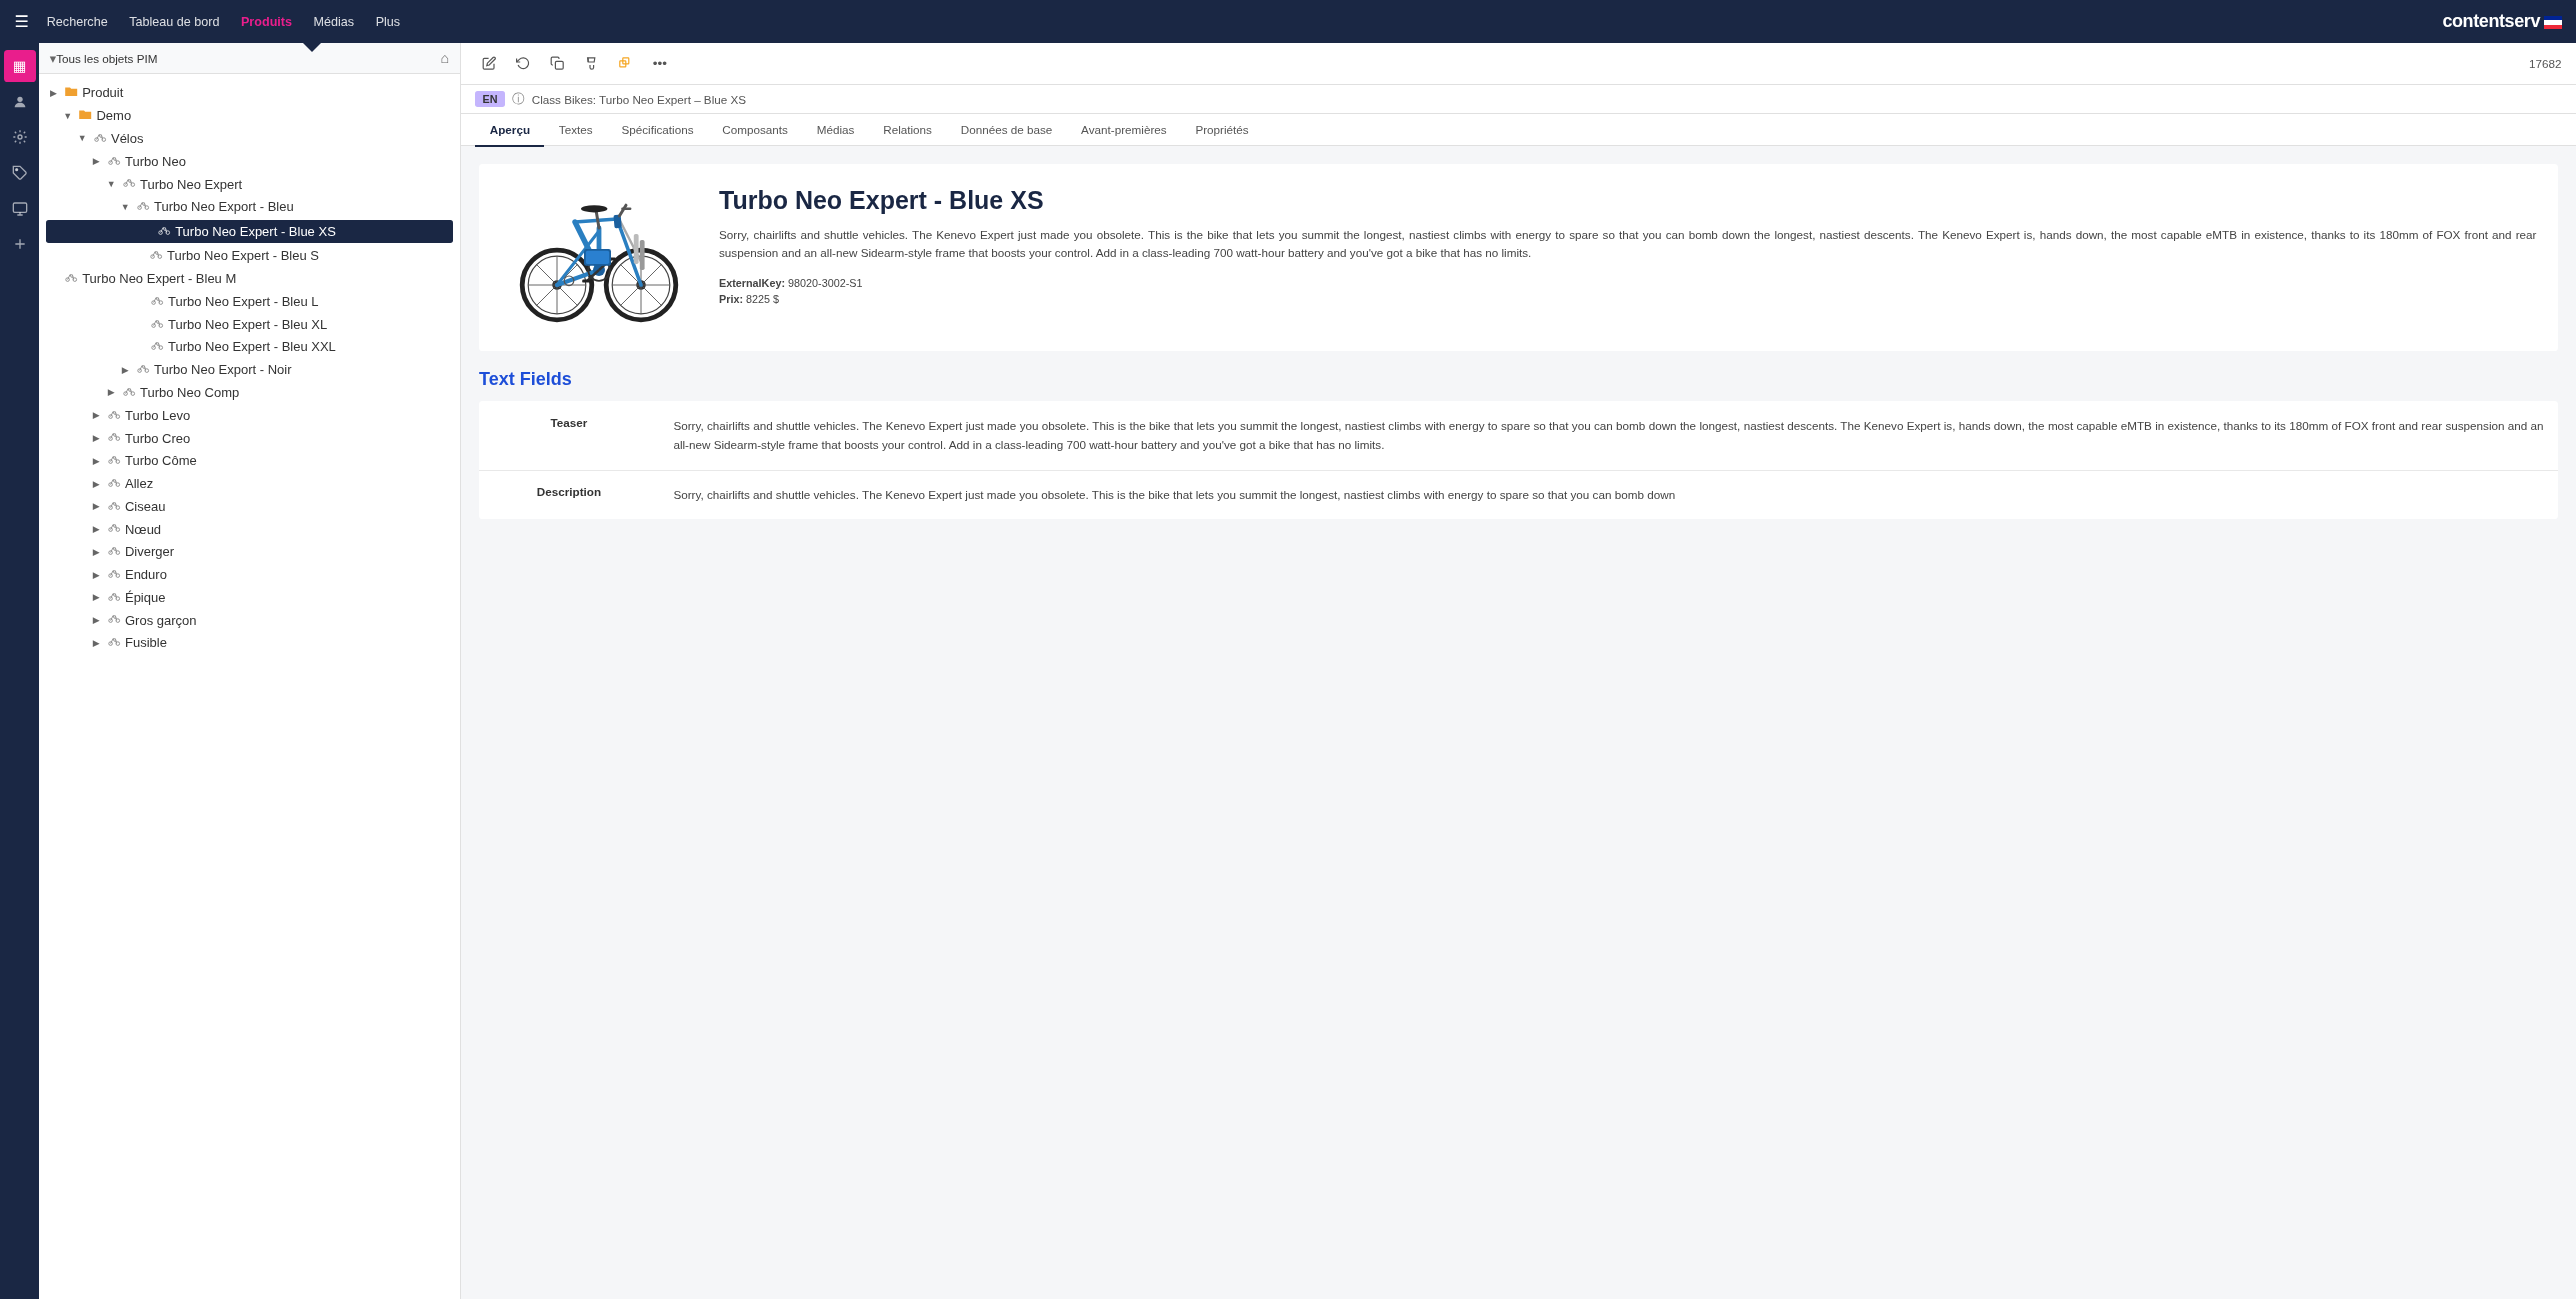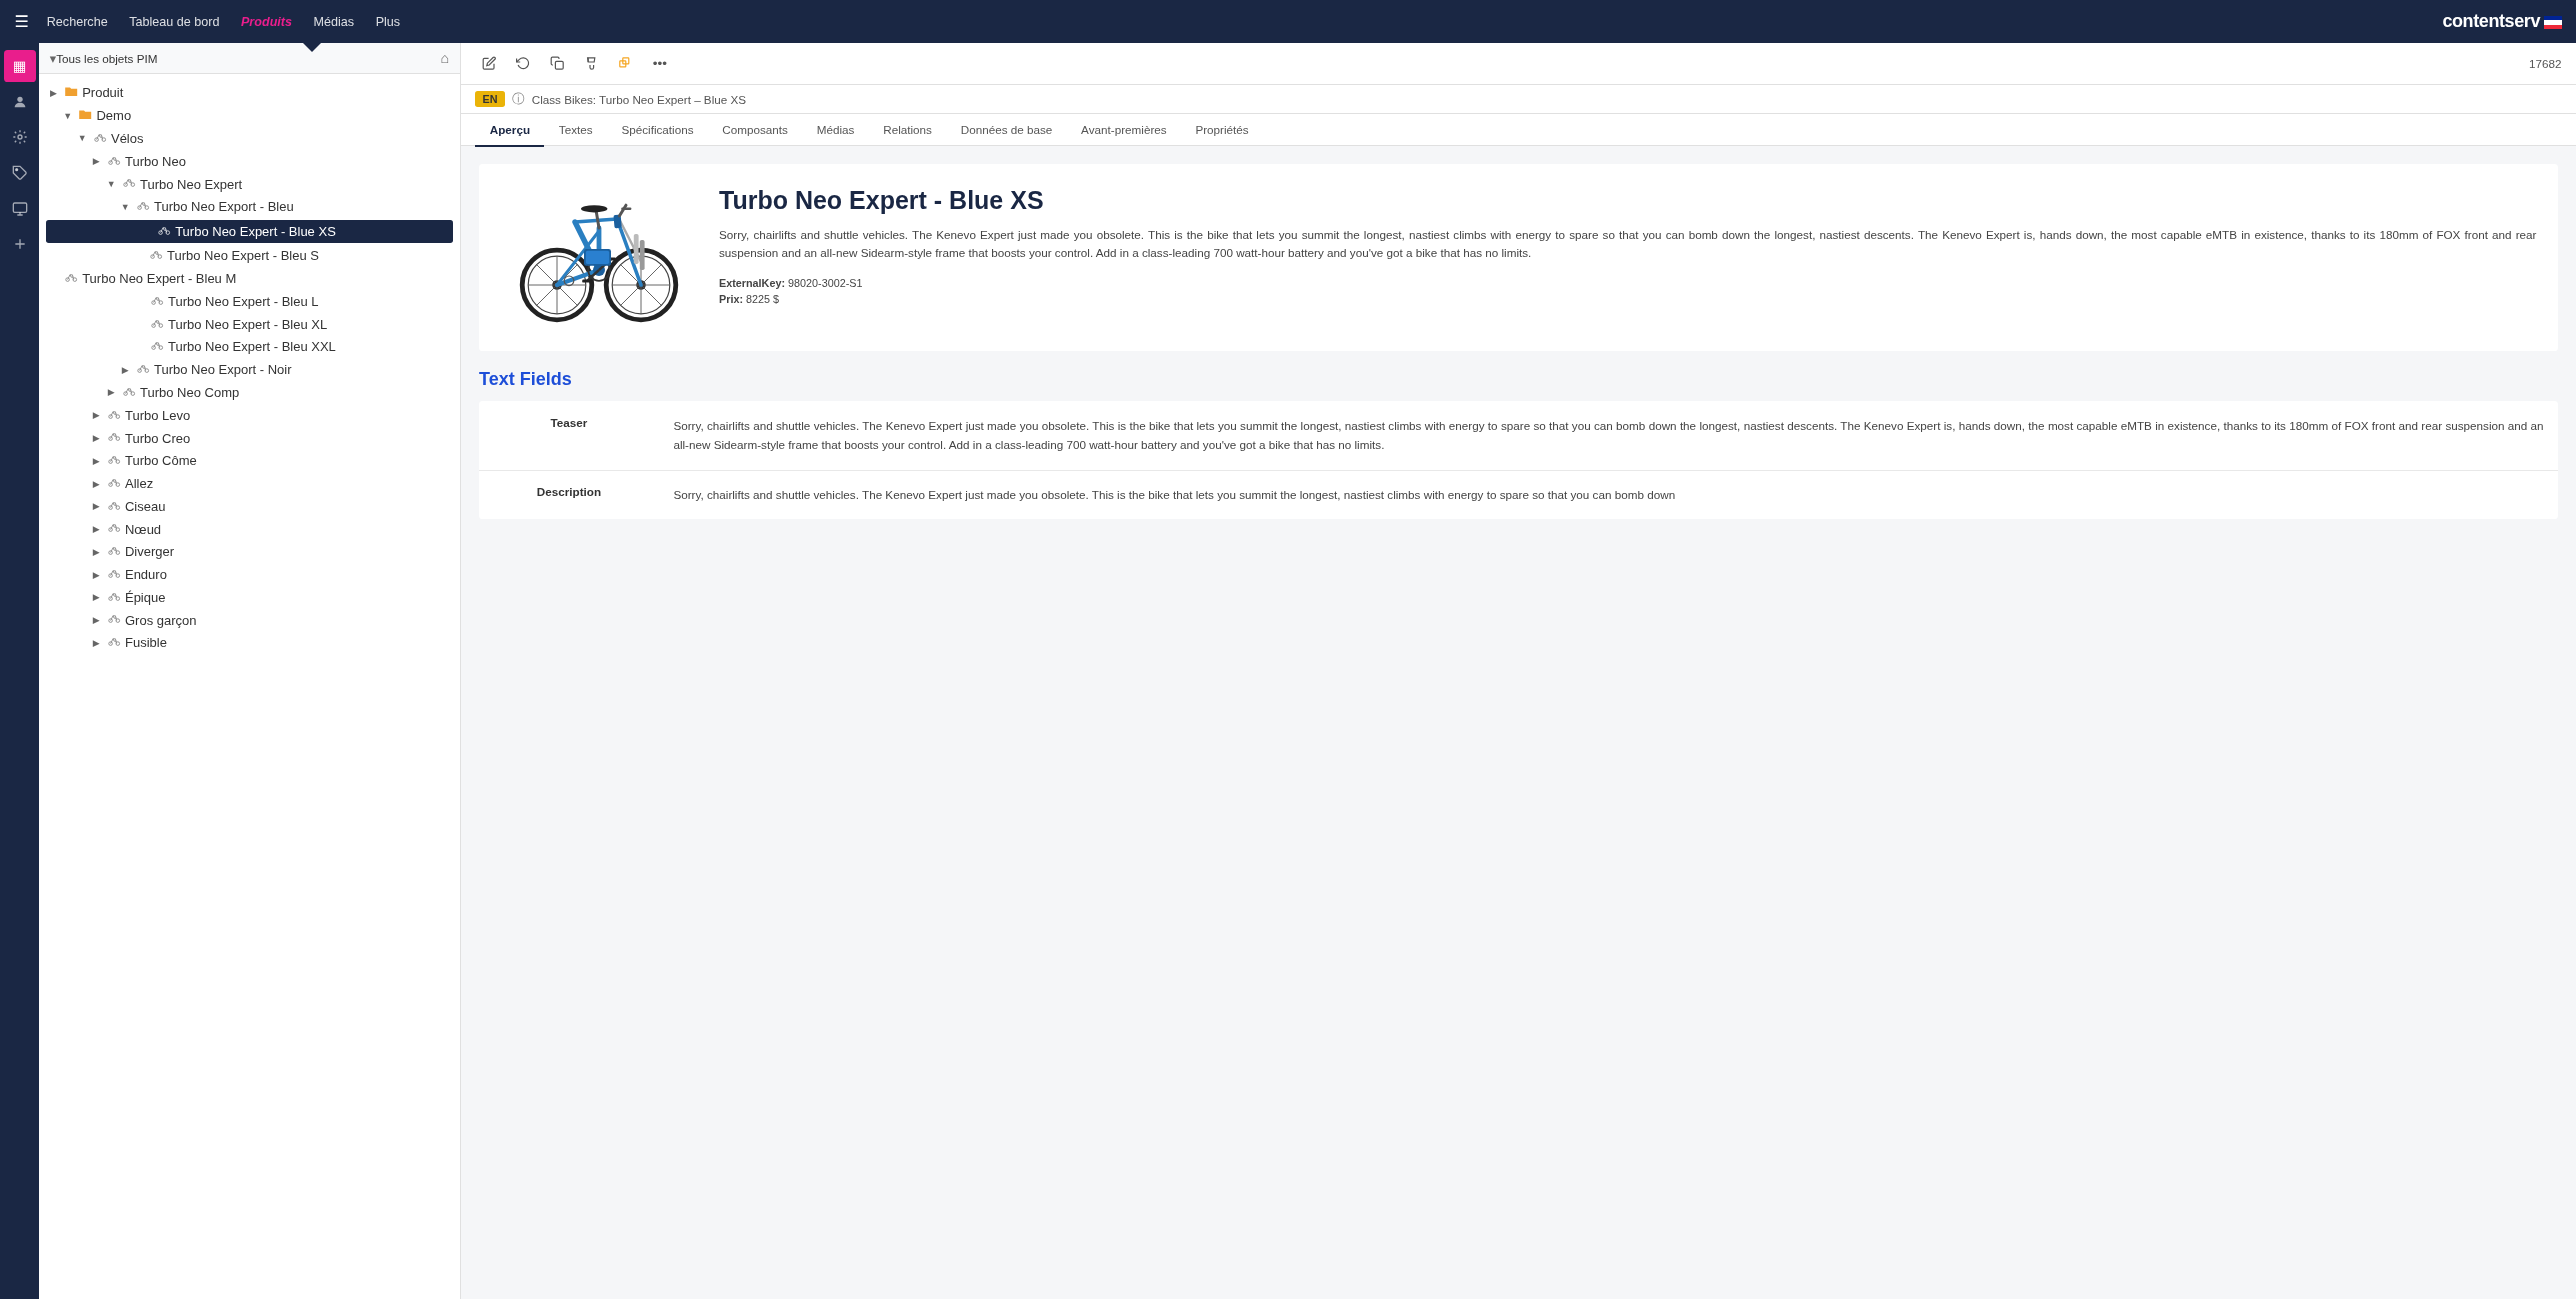--- a/index.html
+++ b/index.html
@@ -12,21 +12,21 @@
       height: 43px;
       display: flex;
       align-items: center;
       padding: 0 14.4px;
       flex-shrink: 0;
       z-index: 100;
     }
     .top-nav .hamburger { margin-right: 18px; cursor: pointer; font-size: 16px; }
     .top-nav .nav-links { display: flex; gap: 21.5px; flex: 1; }
     .top-nav .nav-link { color: rgba(255,255,255,0.85); text-decoration: none; font-size: 12.6px; cursor: pointer; }
-    .top-nav .nav-link.active { color: #e91e8c; font-weight: 600; font-style: italic; }
+    .top-nav .nav-link.active { color: #e91e8c; font-weight: 600; }
     .top-nav .brand { font-size: 18px; font-weight: 700; color: white; letter-spacing: -0.4px; text-align: right; }
     .brand-flag { display: inline-block; width: 18px; height: 12.6px; background: linear-gradient(to bottom, #002395 33%, white 33%, white 66%, #ED2939 66%); margin-left: 3.6px; vertical-align: middle; }
 
     
     .main-layout {
       display: flex;
       flex: 1;
       overflow: hidden;
     }
 
@@ -117,21 +117,21 @@
 
     .content-lang-bar {
       display: flex;
       align-items: center;
       padding: 5.4px 14.4px;
       background: white;
       border-bottom: 0.9px solid #e0e0e0;
       gap: 7.2px;
     }
     .lang-badge {
-      background: #eab308;
+      background: #c4b5fd;
       color: #333;
       font-size: 10.8px;
       font-weight: 600;
       padding: 1.8px 7.2px;
       border-radius: 2.7px;
     }
     .info-icon { color: #888; font-size: 12.6px; }
     .class-path { font-size: 11.7px; color: #555; }
 
     

